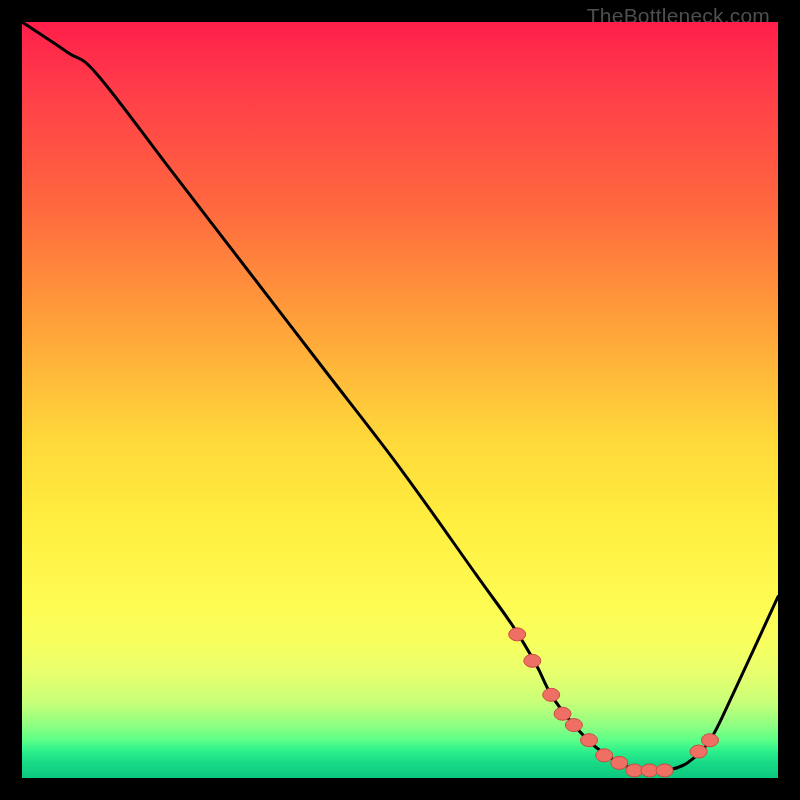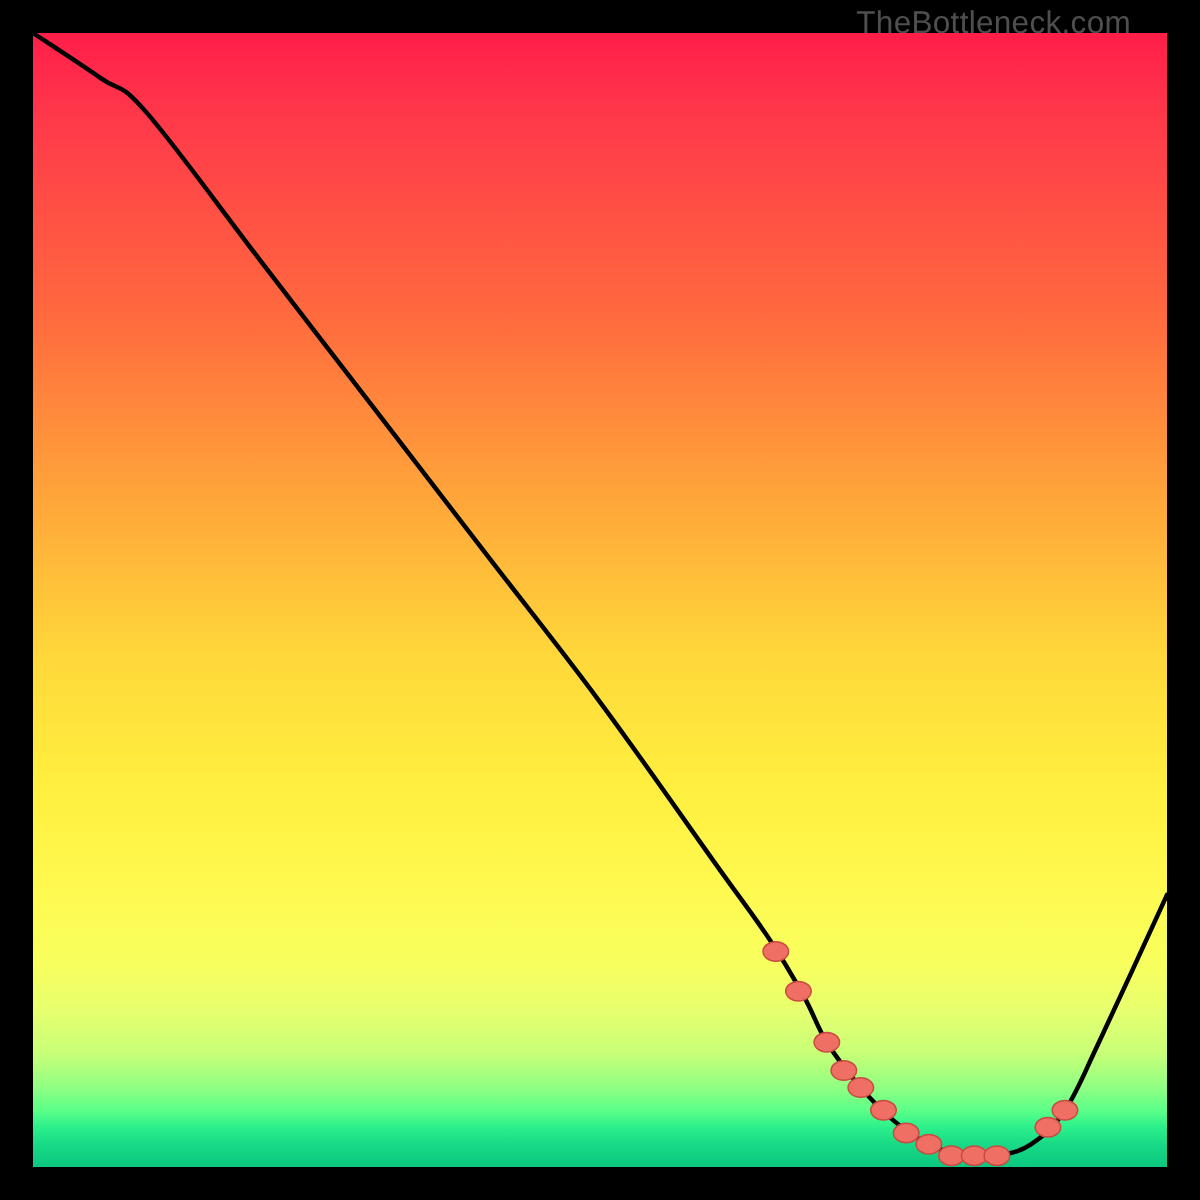--- a/index.html
+++ b/index.html
@@ -9,20 +9,21 @@
     height: 800px;
     background: #000;
     overflow: hidden;
     font-family: Arial, Helvetica, sans-serif;
   }
   .frame {
     position: relative;
     width: 778px;
     height: 800px;
     background: #000;
+    padding-left: 16px;
   }
   .plot {
     position: absolute;
     left: 22px;
     top: 22px;
     width: 756px;
     height: 756px;
     
     background: linear-gradient(
       to bottom,

